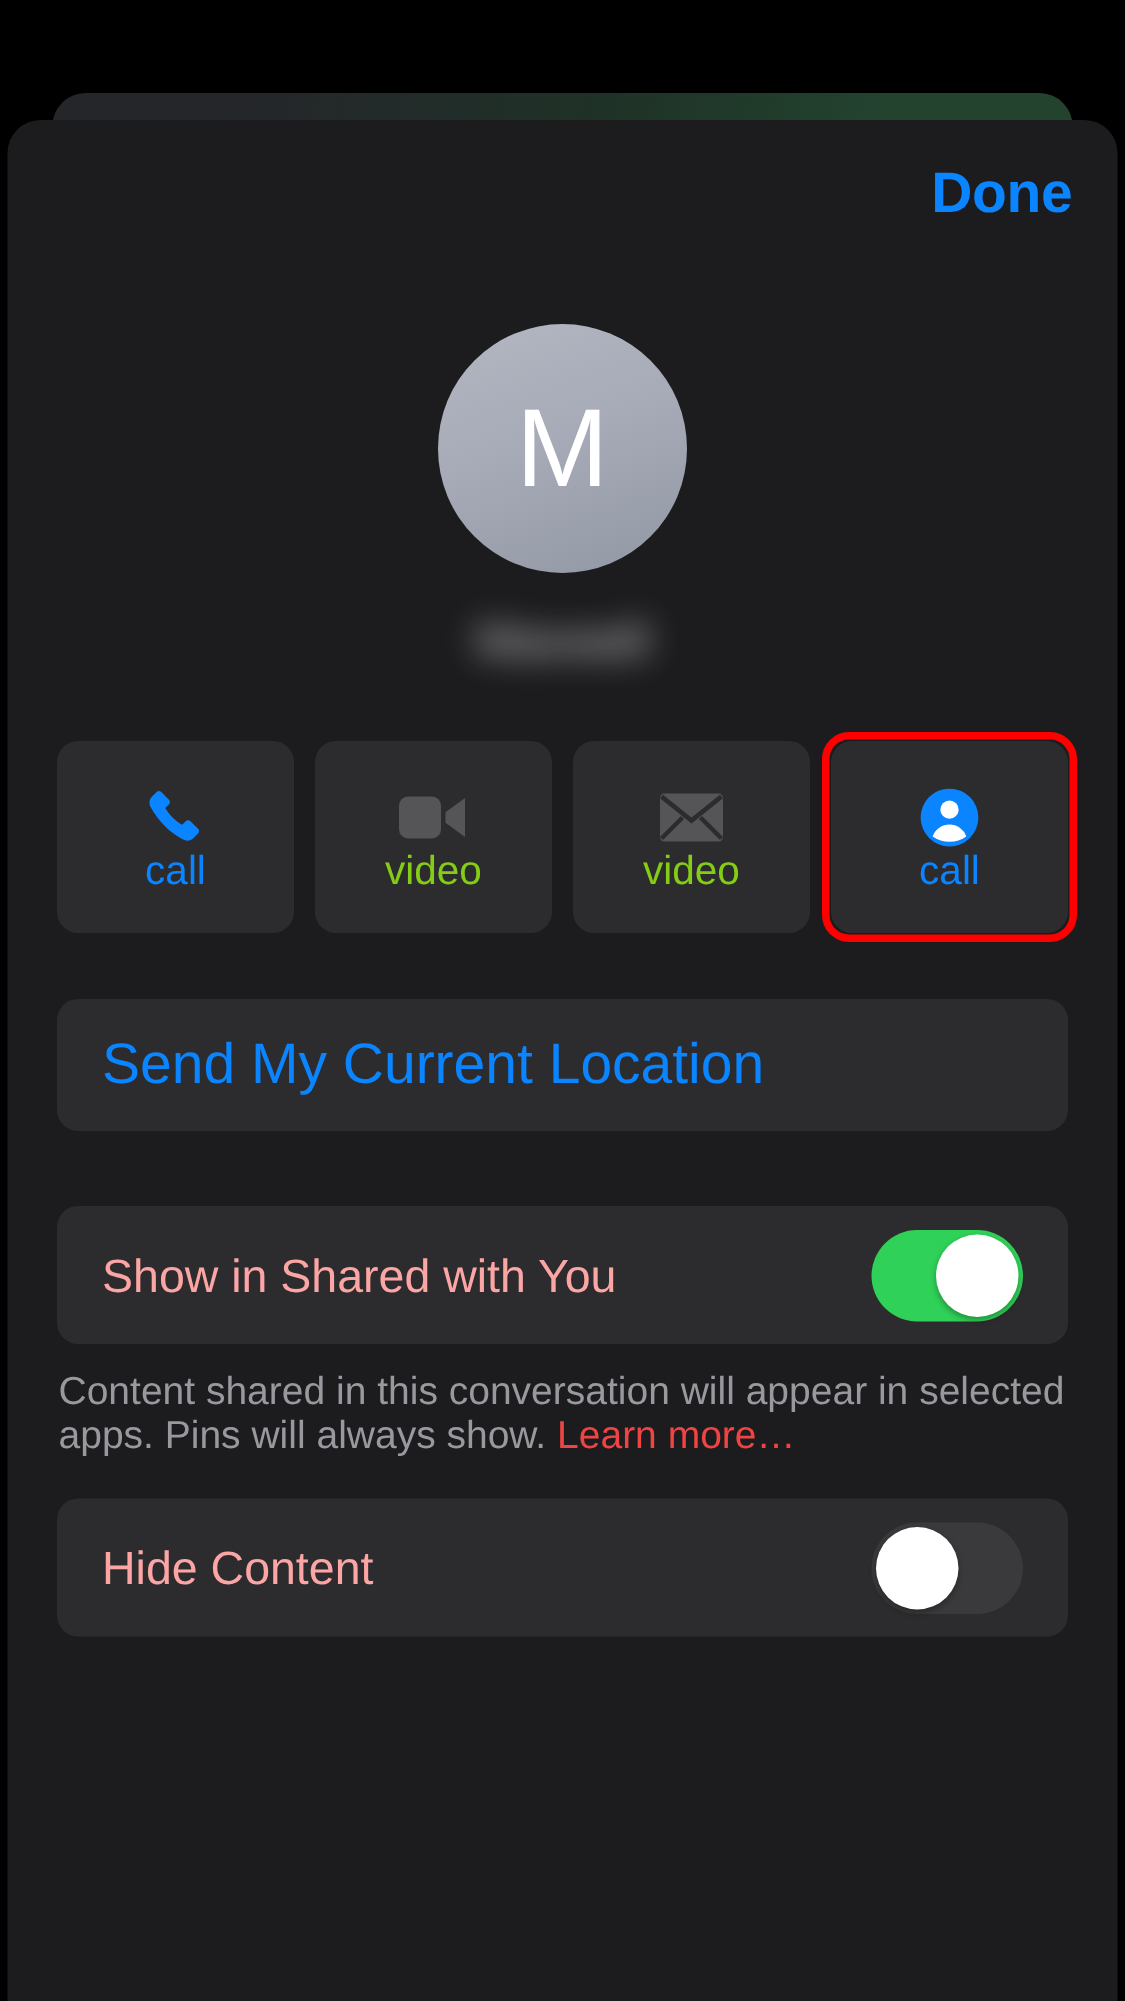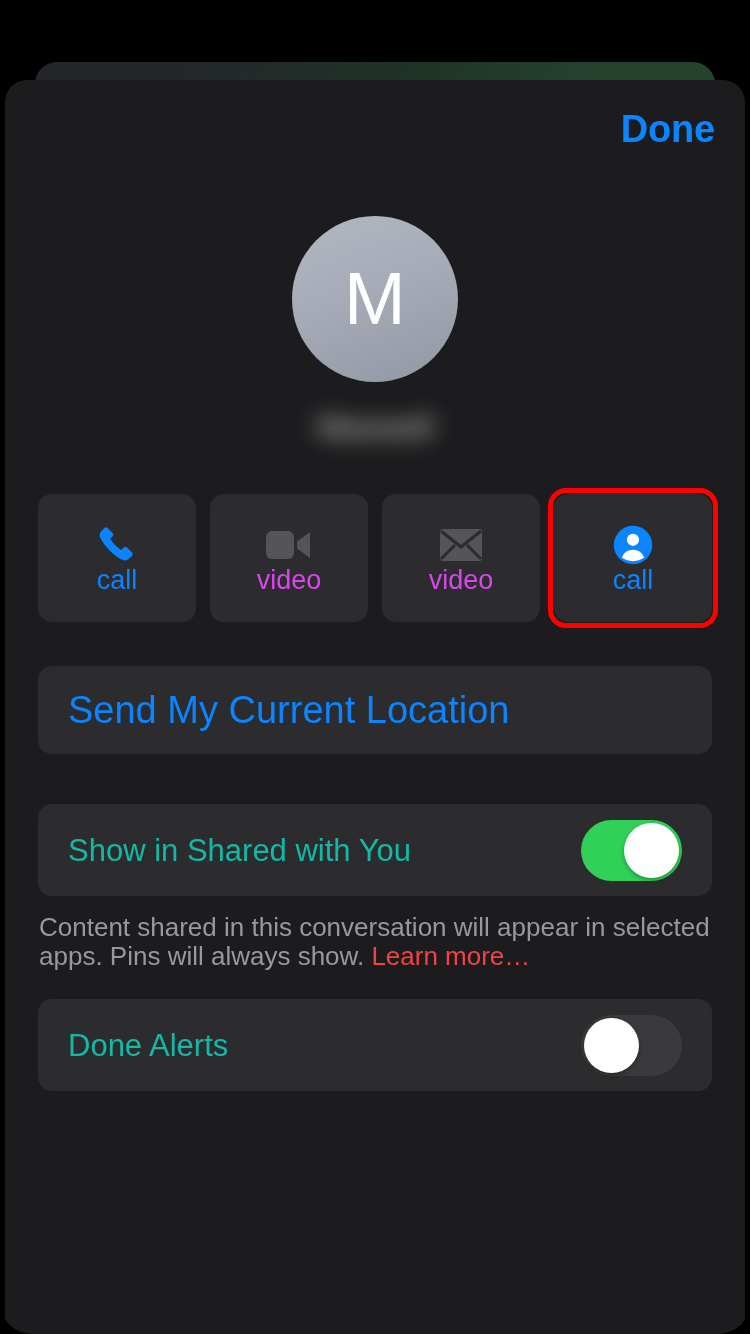--- a/index.html
+++ b/index.html
@@ -13,21 +13,20 @@
     -webkit-font-smoothing: antialiased;
     overflow: hidden;
   }
 
   #screen {
     position: relative;
     width: 750px;
     height: 1334px;
     background: #000000;
     overflow: hidden;
-    border-radius: 32px;
   }
 
   
   .bg-card {
     position: absolute;
     left: 35px;
     right: 35px;
     top: 62px;
     height: 120px;
     border-radius: 22px 22px 0 0;
@@ -127,21 +126,21 @@
     justify-content: center;
     gap: 0;
     cursor: pointer;
   }
   .action-btn.disabled { cursor: default; }
   .action-label {
     font-size: 27px;
     line-height: 1;
     color: #0a84ff;
   }
-  .action-btn.disabled .action-label { color: #d946ef; }
+  .action-btn.disabled .action-label { color: #84cc16; }
   .action-icon {
     height: 44px;
     display: flex;
     align-items: center;
     justify-content: center;
   }
   .action-icon svg { display: block; }
 
   
   .highlight-ring {
@@ -183,21 +182,21 @@
     height: 1px;
     background: #545456;
   }
   .row-label-link {
     font-size: 38px;
     color: #0a84ff;
     line-height: 1;
   }
   .row-label {
     font-size: 31px;
-    color: #14b8a6;
+    color: #fca5a5;
     line-height: 1;
   }
   .row.toggle-row { height: 92px; justify-content: space-between; }
 
   
   .toggle {
     width: 101px;
     height: 61px;
     border-radius: 31px;
     position: relative;
@@ -314,21 +313,21 @@
         </span>
       </div>
     </div>
 
     <div class="footnote">
       <span>Content shared in this conversation will appear in selected apps. Pins will always show. </span><span class="learn-more">Learn more…</span>
     </div>
 
     <div class="card alerts-card">
       <div class="row toggle-row">
-        <span class="row-label">Done Alerts</span>
+        <span class="row-label">Hide Content</span>
         <span class="toggle off">
           <span class="toggle-knob"></span>
         </span>
       </div>
     </div>
 
   </div>
 </div>
 
 </body></html>

